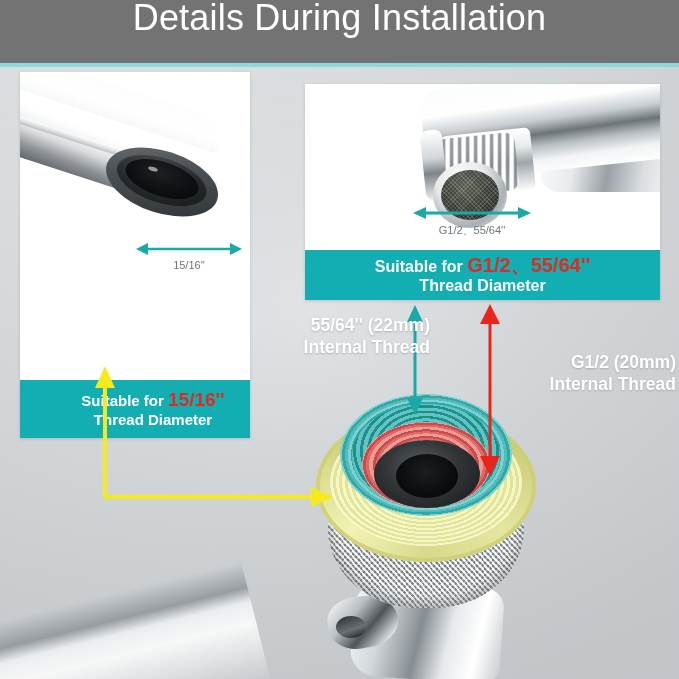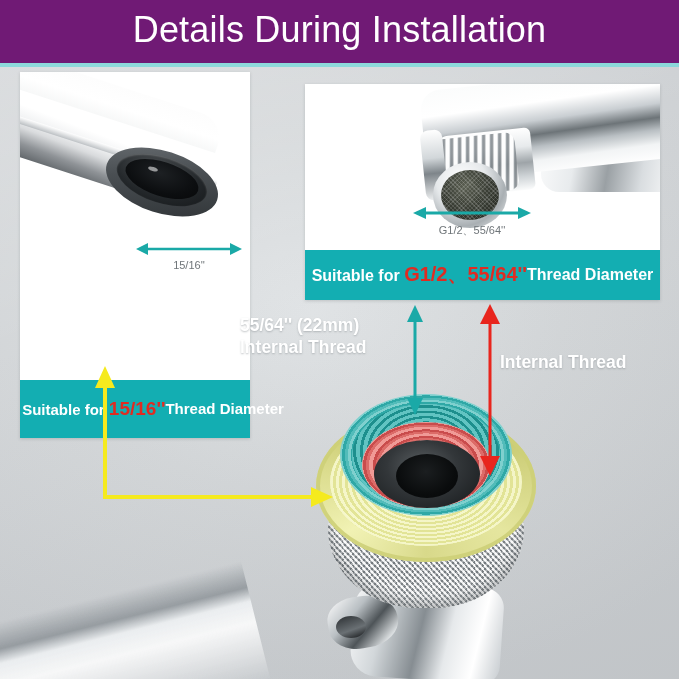--- a/index.html
+++ b/index.html
@@ -37,23 +37,23 @@
     transform: rotate(-14deg);
     background: linear-gradient(180deg, rgba(255,255,255,0) 0%, rgba(110,118,124,0.55) 22%, rgba(236,239,241,0.95) 34%, rgba(255,255,255,0.85) 52%, rgba(205,210,214,0.2) 100%);
     filter: blur(0.6px);
   }
 
   
   .header {
     position: absolute;
     left: 0; top: 0;
     width: 679px; height: 63px;
-    background: #701a75;
+    background: #737373;
     display: flex;
-    align-items: center;
+    align-items: flex-start;
     justify-content: center;
   }
   .header-title {
     color: #ffffff;
     font-size: 36px;
     font-weight: 400;
     letter-spacing: 0.2px;
     line-height: 1;
     white-space: nowrap;
     padding-bottom: 3px;
@@ -78,21 +78,21 @@
     overflow: hidden;
     background: #ffffff;
   }
   .caption {
     position: absolute;
     left: 0; right: 0; bottom: 0;
     background: #13aeb2;
     color: #ffffff;
     text-align: center;
     display: flex;
-    flex-direction: row;
+    flex-direction: column;
     align-items: center;
     justify-content: center;
   }
   .caption-line {
     font-weight: bold;
     line-height: 1.18;
     white-space: nowrap;
   }
   .cap-red {
     color: #e02b22;
@@ -356,21 +356,21 @@
     background: linear-gradient(160deg, #2a2e31, #6a7074 60%, #101214);
   }
 
   
   .anno {
     position: absolute;
     color: #ffffff;
     font-weight: bold;
     font-size: 17.5px;
     line-height: 1.25;
-    text-align: left;
+    text-align: right;
     white-space: nowrap;
     text-shadow: 0 1px 2px rgba(120,126,130,0.45);
   }
 
   
   #arrows {
     position: absolute;
     left: 0; top: 0;
     width: 679px; height: 679px;
     pointer-events: none;
@@ -477,17 +477,18 @@
       <polygon points="333,497 311,487 311,507" fill="#f5ea1e"></polygon>
     </g>
   </svg>
 
   <div class="anno" style="left:240px; top:315px; width:190px;">
     <div>55/64''  (22mm)</div>
     <div>Internal Thread</div>
   </div>
 
   <div class="anno" style="left:500px; top:352px; width:176px;">
+    <div>G1/2  (20mm)</div>
     <div>Internal Thread</div>
   </div>
 
 
 </div>
 
 </body></html>

